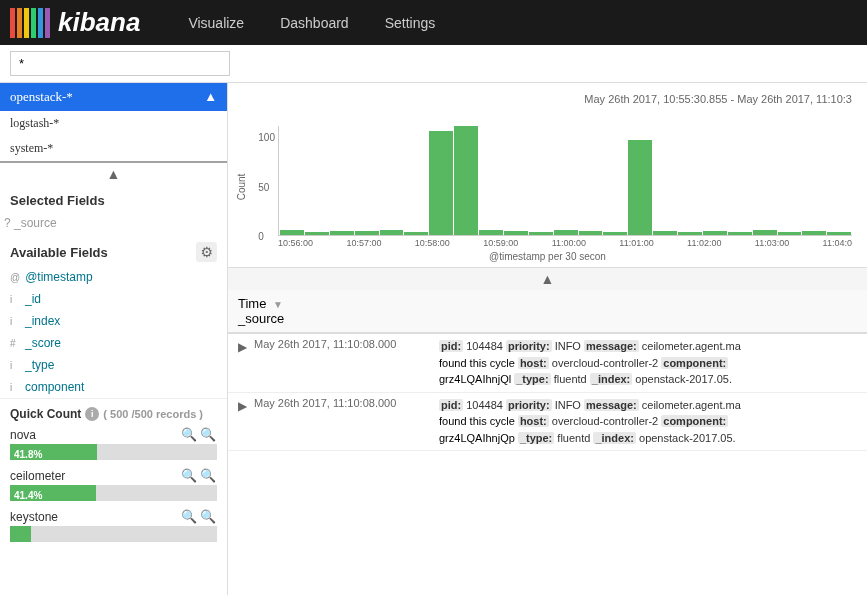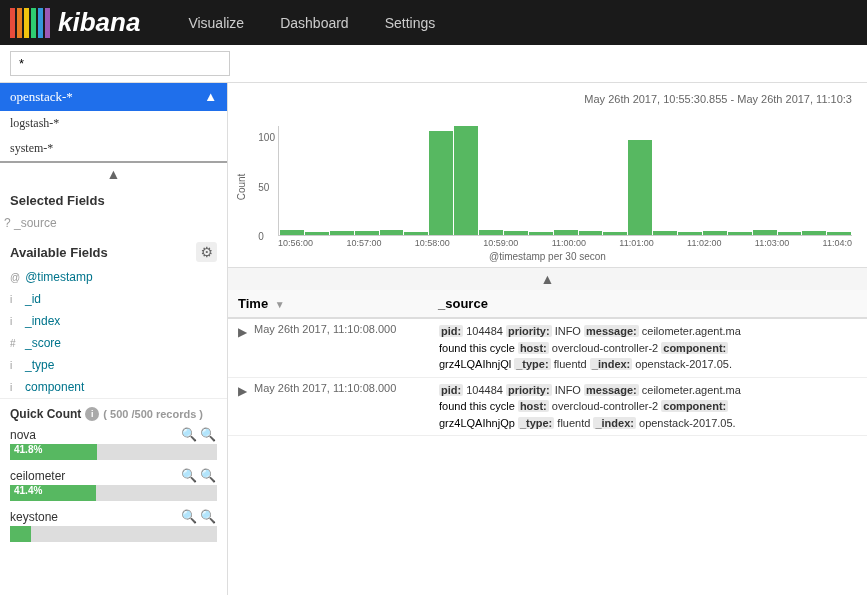--- a/index.html
+++ b/index.html
@@ -193,21 +193,21 @@
     .qc-bar-bg {
       background: #ddd;
       height: 16px;
       margin-top: 2px;
       position: relative;
     }
     .qc-bar-fill {
       background: #57b861;
       height: 100%;
       display: flex;
-      align-items: flex-start;
+      align-items: flex-end;
       padding-left: 4px;
       font-size: 10px;
       color: white;
       font-weight: bold;
     }
 
     
     .content {
       flex: 1;
       display: flex;
@@ -245,23 +245,24 @@
     
     .results {
       flex: 1;
       overflow-y: auto;
       background: white;
     }
     .results-header {
       display: flex;
       border-bottom: 2px solid #ddd;
       padding: 6px 10px;
-      font-weight: bold;
+      font-weight: normal;
       font-size: 13px;
       background: #f9f9f9;
+      flex-direction: column;
     }
     .col-time { width: 200px; }
     .col-source { flex: 1; }
     .sort-indicator { color: #999; font-size: 10px; margin-left: 3px; }
 
     .result-row {
       border-bottom: 1px solid #eee;
       display: flex;
       padding: 4px 10px;
     }

